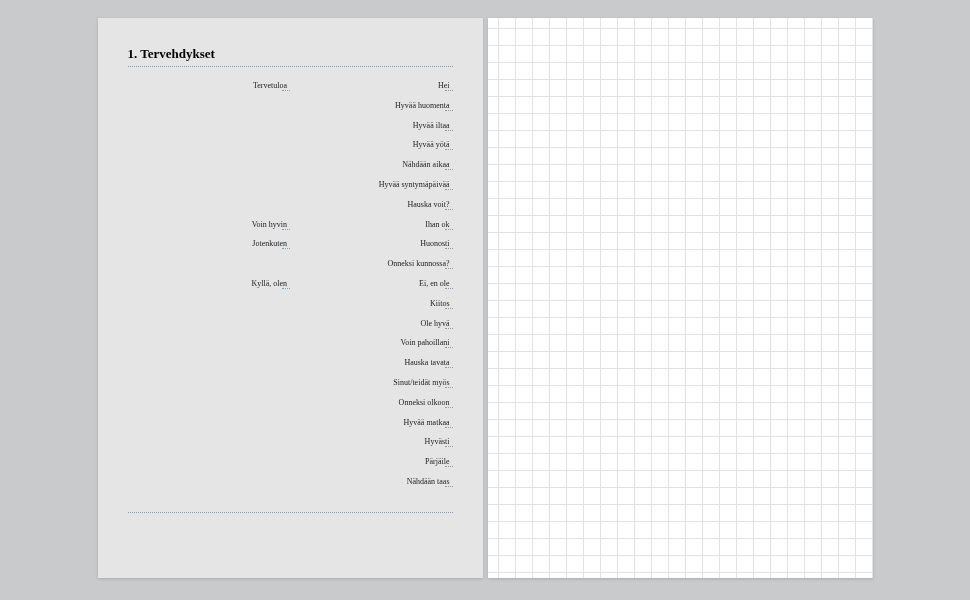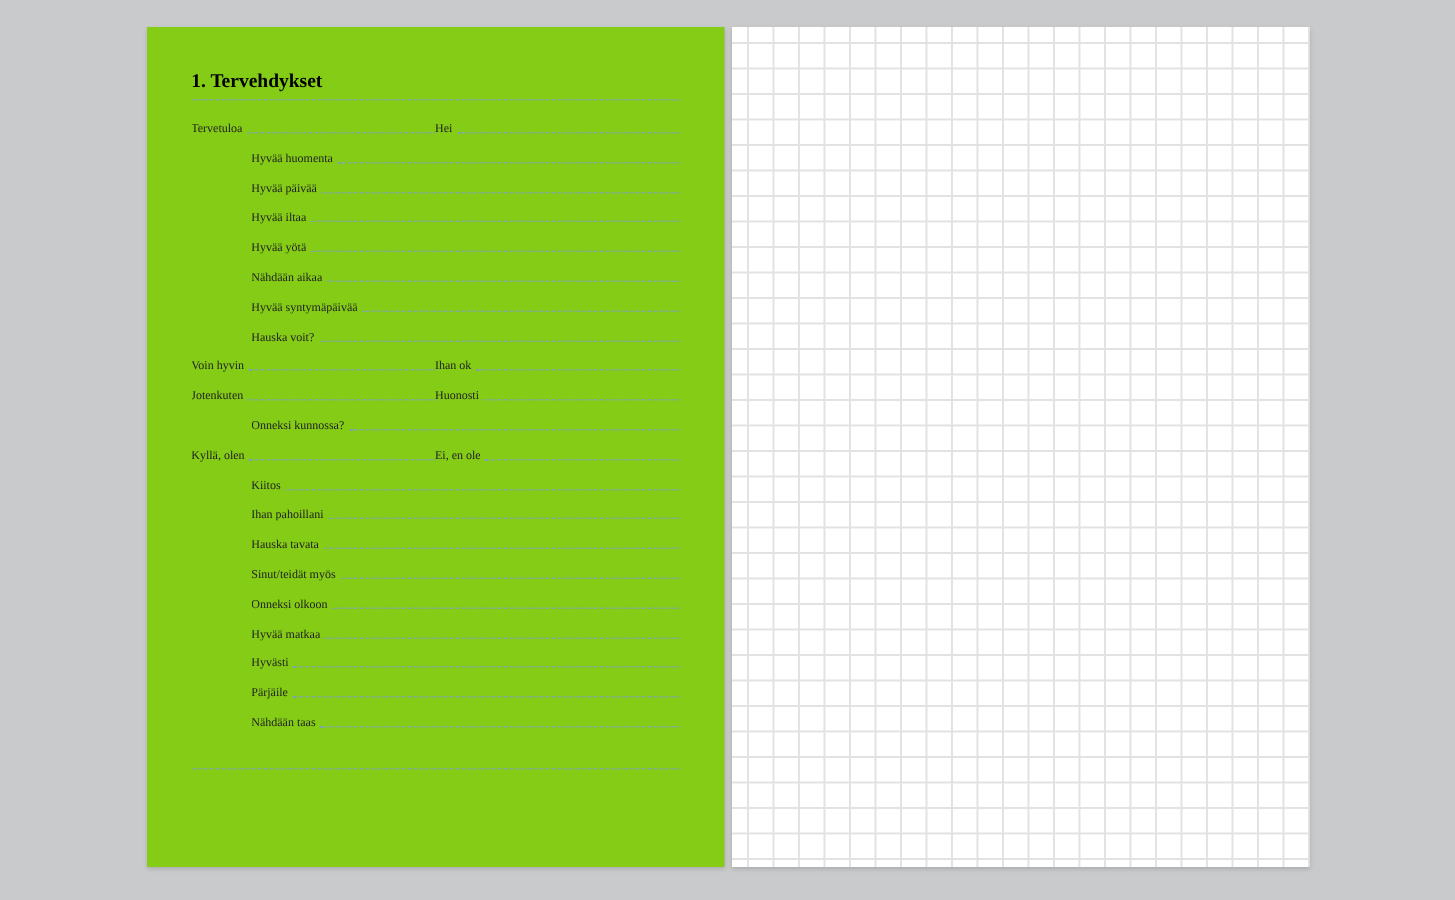--- a/index.html
+++ b/index.html
@@ -13,21 +13,21 @@
   padding-top: 18px;
   font-family: Georgia, 'Times New Roman', serif;
 }
 .spread {
   display: flex;
   gap: 5px;
 }
 .page {
   width: 385px;
   height: 560px;
-  background: #84cc16;
+  background: #e5e5e5;
   box-shadow: 0 1px 3px rgba(0,0,0,0.15);
 }
 .page-left {
   padding: 28px 30px 20px 30px;
 }
 .page-right {
   background-color: #fff;
   background-image:
     linear-gradient(#e2e2e2 1px, transparent 1px),
     linear-gradient(90deg, #e2e2e2 1px, transparent 1px);
@@ -47,22 +47,23 @@
 }
 .row {
   display: flex;
   align-items: baseline;
   height: 19.8px;
   font-size: 8px;
   color: #222;
 }
 .cell {
   display: flex;
-  align-items: flex-start;
+  align-items: flex-end;
   overflow: hidden;
+  flex-direction: column;
 }
 .cell-full { flex: 1; margin-left: 40px; }
 .cell-half { flex: 1; }
 .cell + .cell { }
 .label { white-space: nowrap; padding-right: 3px; }
 .dots {
   flex: 1;
   border-bottom: 1px dotted #7f9fbf;
   height: 8px;
   min-width: 8px;
@@ -93,26 +94,20 @@
           </div>
         </div>
         <div class="row">
           <div class="cell cell-full">
             <span class="label">Hyvää huomenta</span>
             <span class="dots"></span>
           </div>
         </div>
         <div class="row">
           <div class="cell cell-full">
-            <span class="label">Hyvää päivää</span>
-            <span class="dots"></span>
-          </div>
-        </div>
-        <div class="row">
-          <div class="cell cell-full">
             <span class="label">Hyvää iltaa</span>
             <span class="dots"></span>
           </div>
         </div>
         <div class="row">
           <div class="cell cell-full">
             <span class="label">Hyvää yötä</span>
             <span class="dots"></span>
           </div>
         </div>
@@ -171,21 +166,27 @@
           </div>
         </div>
         <div class="row">
           <div class="cell cell-full">
             <span class="label">Kiitos</span>
             <span class="dots"></span>
           </div>
         </div>
         <div class="row">
           <div class="cell cell-full">
-            <span class="label">Ihan pahoillani</span>
+            <span class="label">Ole hyvä</span>
+            <span class="dots"></span>
+          </div>
+        </div>
+        <div class="row">
+          <div class="cell cell-full">
+            <span class="label">Voin pahoillani</span>
             <span class="dots"></span>
           </div>
         </div>
         <div class="row">
           <div class="cell cell-full">
             <span class="label">Hauska tavata</span>
             <span class="dots"></span>
           </div>
         </div>
         <div class="row">

